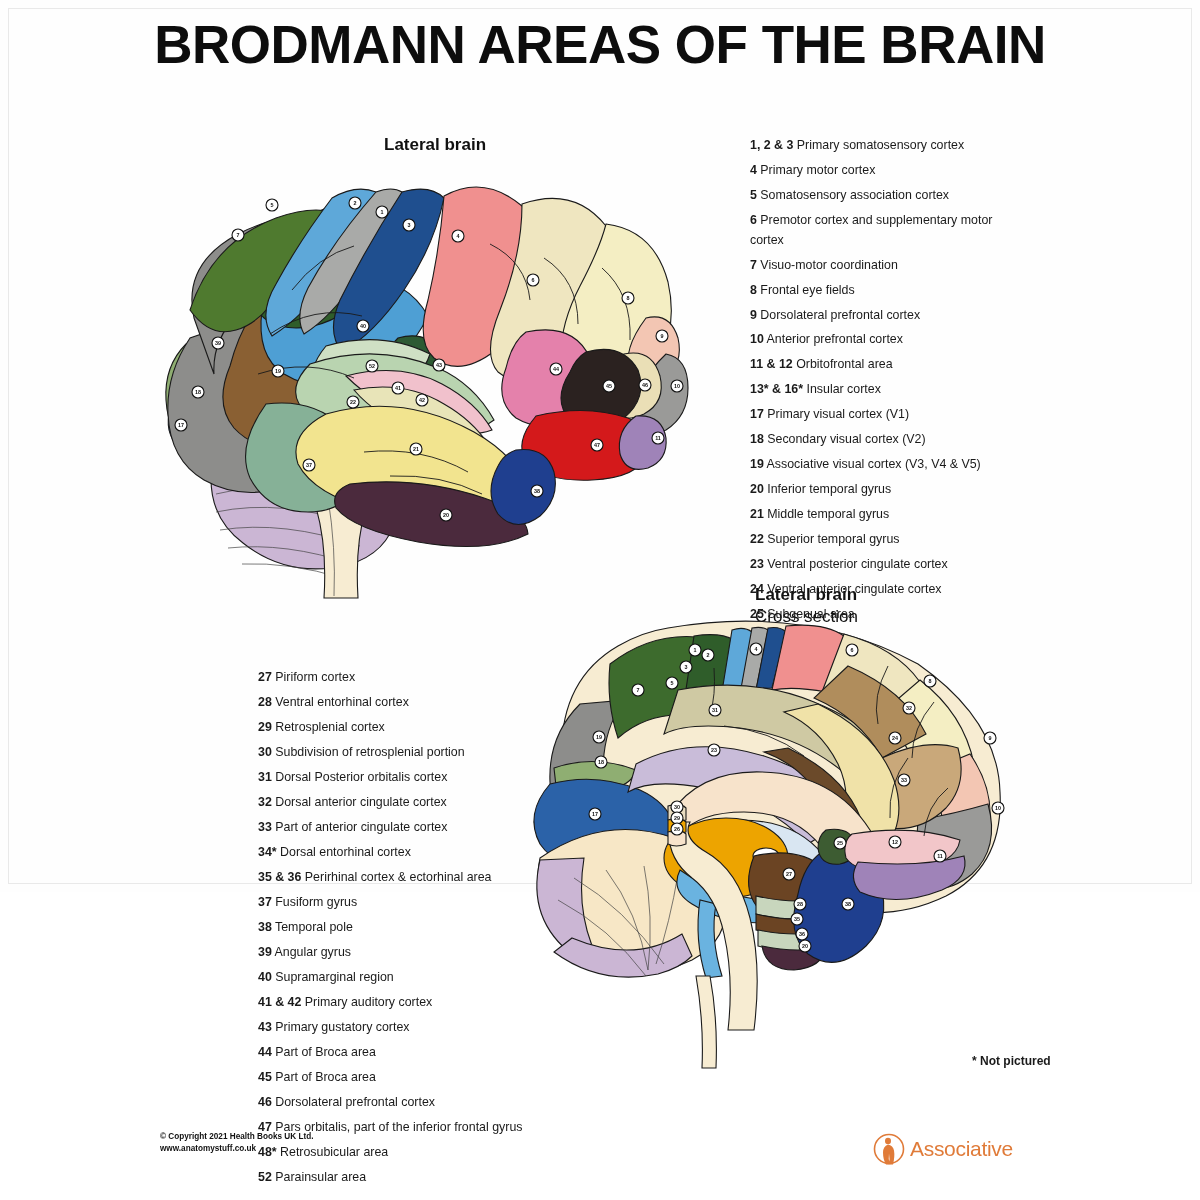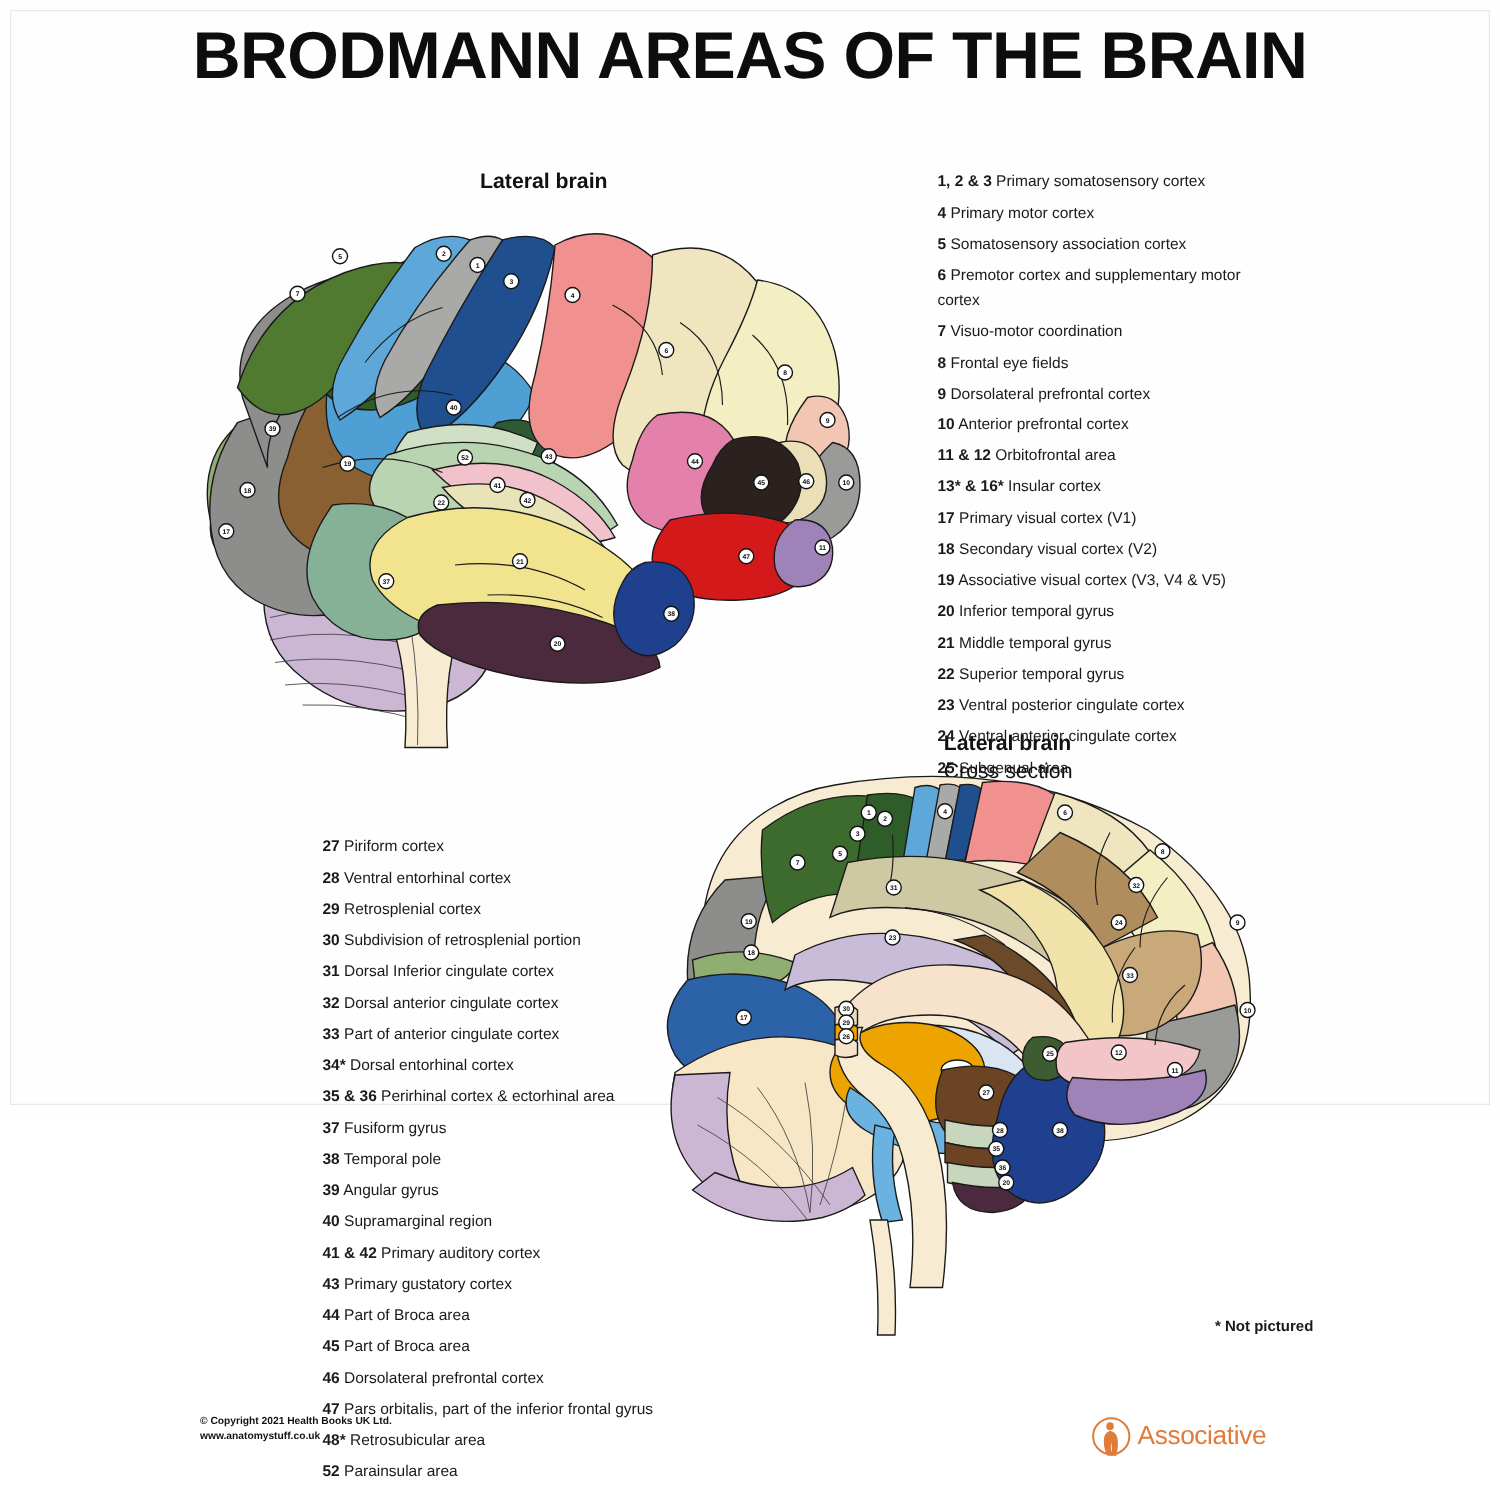--- a/index.html
+++ b/index.html
@@ -502,21 +502,21 @@
       <div class="row"><span class="num">22</span><span class="desc"> Superior temporal gyrus</span></div>
       <div class="row"><span class="num">23</span><span class="desc"> Ventral posterior cingulate cortex</span></div>
       <div class="row"><span class="num">24</span><span class="desc"> Ventral anterior cingulate cortex</span></div>
       <div class="row"><span class="num">25</span><span class="desc"> Subgenual area</span></div>
     </div>
   <div class="legend" id="legend-left">
       <div class="row"><span class="num">27</span><span class="desc"> Piriform cortex</span></div>
       <div class="row"><span class="num">28</span><span class="desc"> Ventral entorhinal cortex</span></div>
       <div class="row"><span class="num">29</span><span class="desc"> Retrosplenial cortex</span></div>
       <div class="row"><span class="num">30</span><span class="desc"> Subdivision of retrosplenial portion</span></div>
-      <div class="row"><span class="num">31</span><span class="desc"> Dorsal Inferior cingulate cortex</span></div>
+      <div class="row"><span class="num">31</span><span class="desc"> Dorsal Posterior orbitalis cortex</span></div>
       <div class="row"><span class="num">32</span><span class="desc"> Dorsal anterior cingulate cortex</span></div>
       <div class="row"><span class="num">33</span><span class="desc"> Part of anterior cingulate cortex</span></div>
       <div class="row"><span class="num">34*</span><span class="desc"> Dorsal entorhinal cortex</span></div>
       <div class="row"><span class="num">35 &amp; 36</span><span class="desc"> Perirhinal cortex &amp; ectorhinal area</span></div>
       <div class="row"><span class="num">37</span><span class="desc"> Fusiform gyrus</span></div>
       <div class="row"><span class="num">38</span><span class="desc"> Temporal pole</span></div>
       <div class="row"><span class="num">39</span><span class="desc"> Angular gyrus</span></div>
       <div class="row"><span class="num">40</span><span class="desc"> Supramarginal region</span></div>
       <div class="row"><span class="num">41 &amp; 42</span><span class="desc"> Primary auditory cortex</span></div>
       <div class="row"><span class="num">43</span><span class="desc"> Primary gustatory cortex</span></div>

